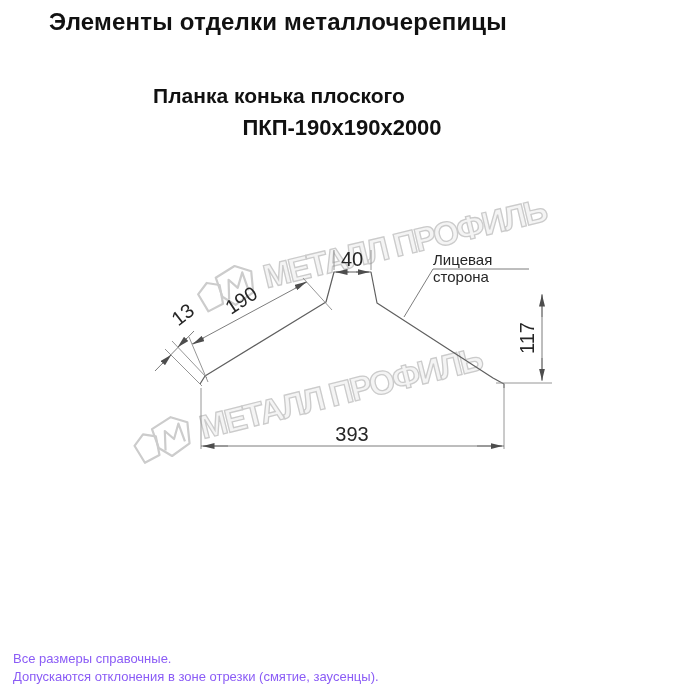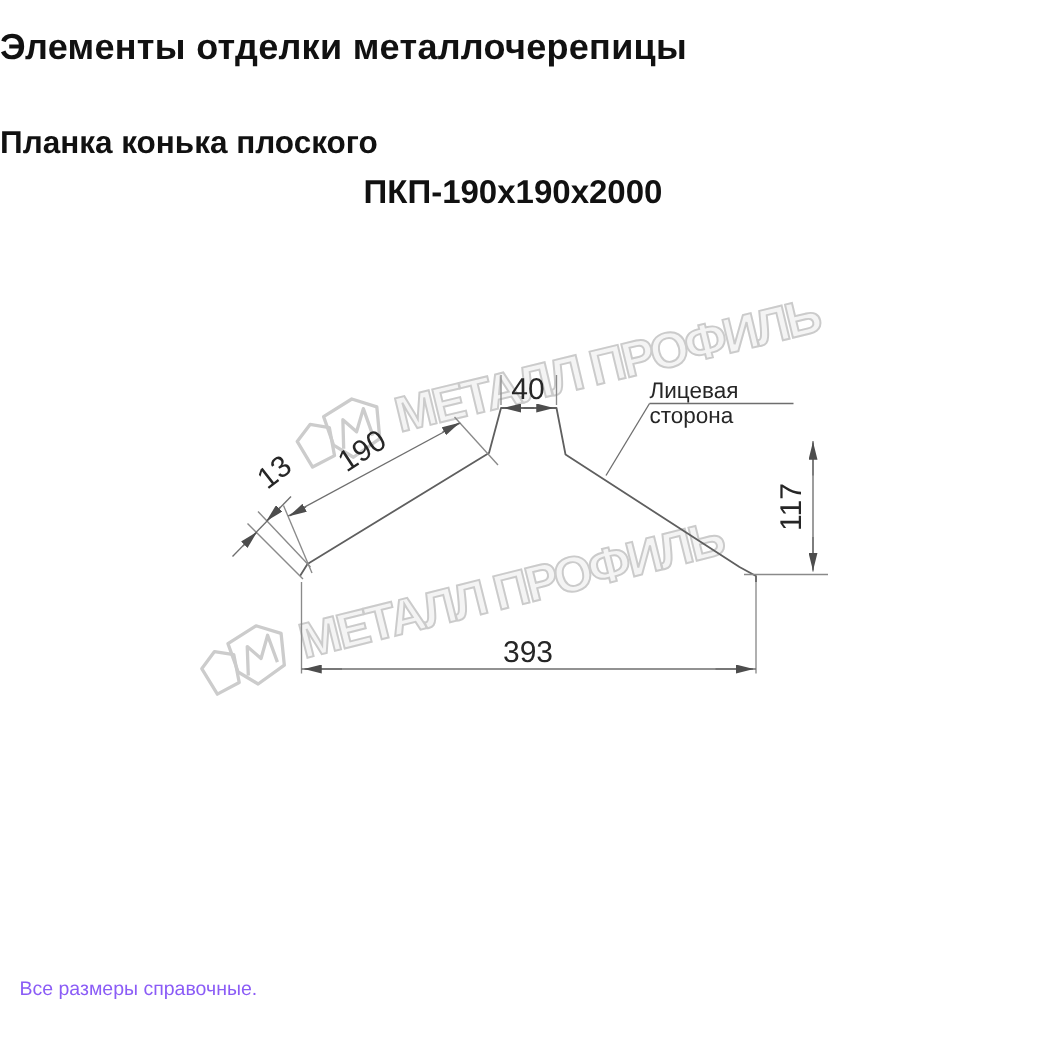--- a/index.html
+++ b/index.html
@@ -1,25 +1,25 @@
 <!DOCTYPE html>
 <html><head>
 <meta charset="utf-8">
 <style>
   html,body{margin:0;padding:0;}
   body{
     width:700px;height:700px;background:#ffffff;position:relative;overflow:hidden;
     font-family:"Liberation Sans", sans-serif;
   }
   .page-title{
-    position:absolute;top:18px;left:0;width:556px;
+    position:absolute;top:8px;left:0;width:556px;text-align:center;
     font-size:24px;font-weight:bold;color:#111;letter-spacing:0.2px;
   }
   .product-title{
-    position:absolute;top:84px;left:0;width:558px;
+    position:absolute;top:84px;left:0;width:558px;text-align:center;
     font-size:21px;font-weight:bold;color:#111;
   }
   .model-code{
     position:absolute;top:115px;left:0;width:684px;text-align:center;
     font-size:22px;font-weight:bold;color:#111;
   }
   .wm{
     position:absolute;display:flex;align-items:center;gap:5px;z-index:0;
   }
   .wm-1{left:190px;top:228px;transform:rotate(-13.5deg);transform-origin:center;}
@@ -118,13 +118,14 @@
   <text class="dim-label" x="187" y="320" text-anchor="middle" transform="rotate(-38 187 320)">13</text>
   <text class="dim-label" x="534" y="338" text-anchor="middle" transform="rotate(-90 534 338)">117</text>
   <text class="dim-label" x="352" y="441" text-anchor="middle">393</text>
 
   <text class="face-label" x="433" y="265">Лицевая</text>
   <text class="face-label" x="433" y="282">сторона</text>
 </svg>
 
 <div class="footer">
   <div>Все размеры справочные.</div>
+  <div>Допускаются отклонения в зоне отрезки (смятие, заусенцы).</div>
 </div>
 
 </body></html>

